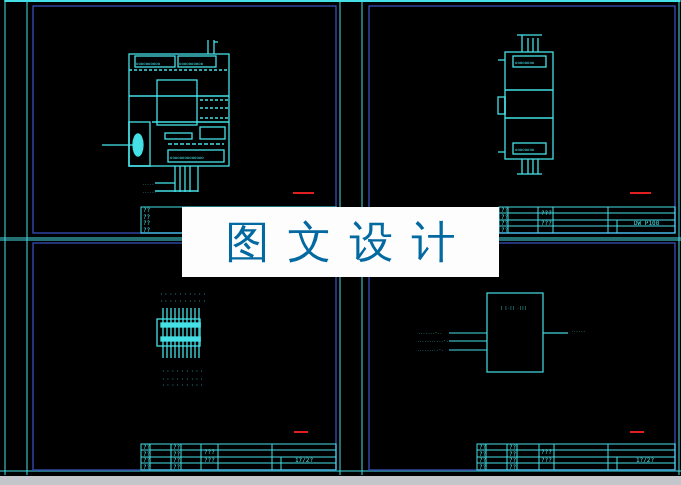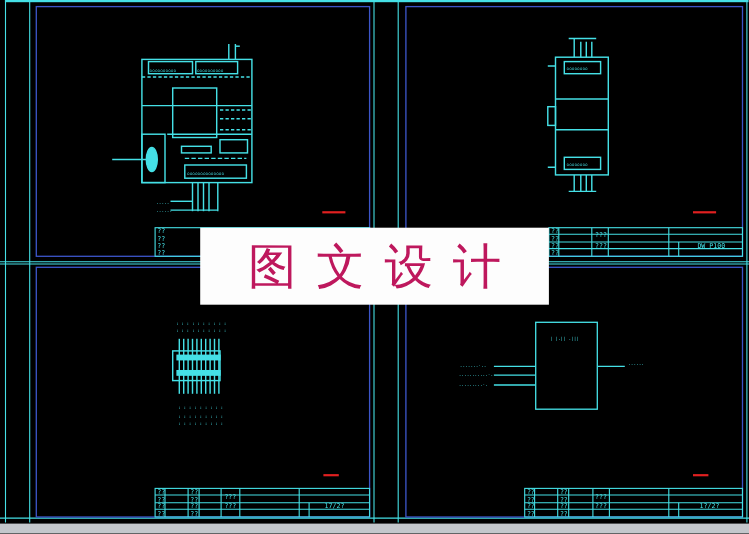--- a/index.html
+++ b/index.html
@@ -1,20 +1,20 @@
 <!DOCTYPE html>
 <html><head>
 <meta charset="utf-8">
 <style>
   html,body{margin:0;padding:0;background:#000;}
   body{width:681px;height:485px;position:relative;overflow:hidden;font-family:"DejaVu Sans",sans-serif;}
   .canvas{position:absolute;left:0;top:0;width:681px;height:485px;background:#000;}
   .bottom-bar{position:absolute;left:0;top:476px;width:681px;height:9px;background:#c3c7cc;}
   .watermark{position:absolute;left:182px;top:207px;width:317px;height:70px;background:#fdfdfd;display:flex;align-items:center;justify-content:center;}
-  .watermark span{font-family:"DejaVu Serif",serif;font-size:44px;letter-spacing:18px;color:#be185d;padding-left:18px;}
+  .watermark span{font-family:"DejaVu Serif",serif;font-size:44px;letter-spacing:18px;color:#0369a1;padding-left:18px;}
   svg{position:absolute;left:0;top:0;}
   .tb-text{fill:#45e0e6;font-family:"DejaVu Sans Mono",monospace;font-size:6px;}
 </style>
 </head>
 <body>
 
 <div class="canvas">
 <svg width="681" height="485" viewBox="0 0 681 485">
 
   <g stroke="#45e0e6" fill="none" stroke-width="1">

